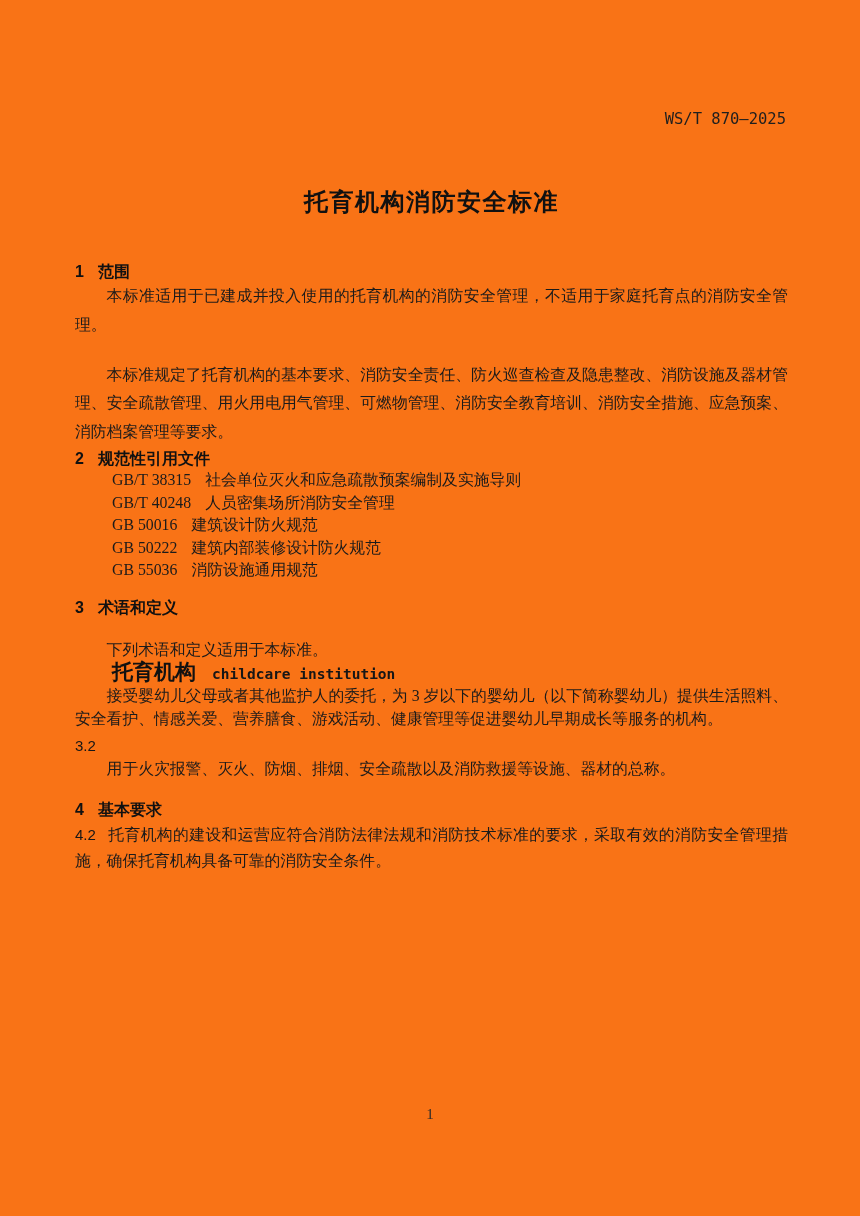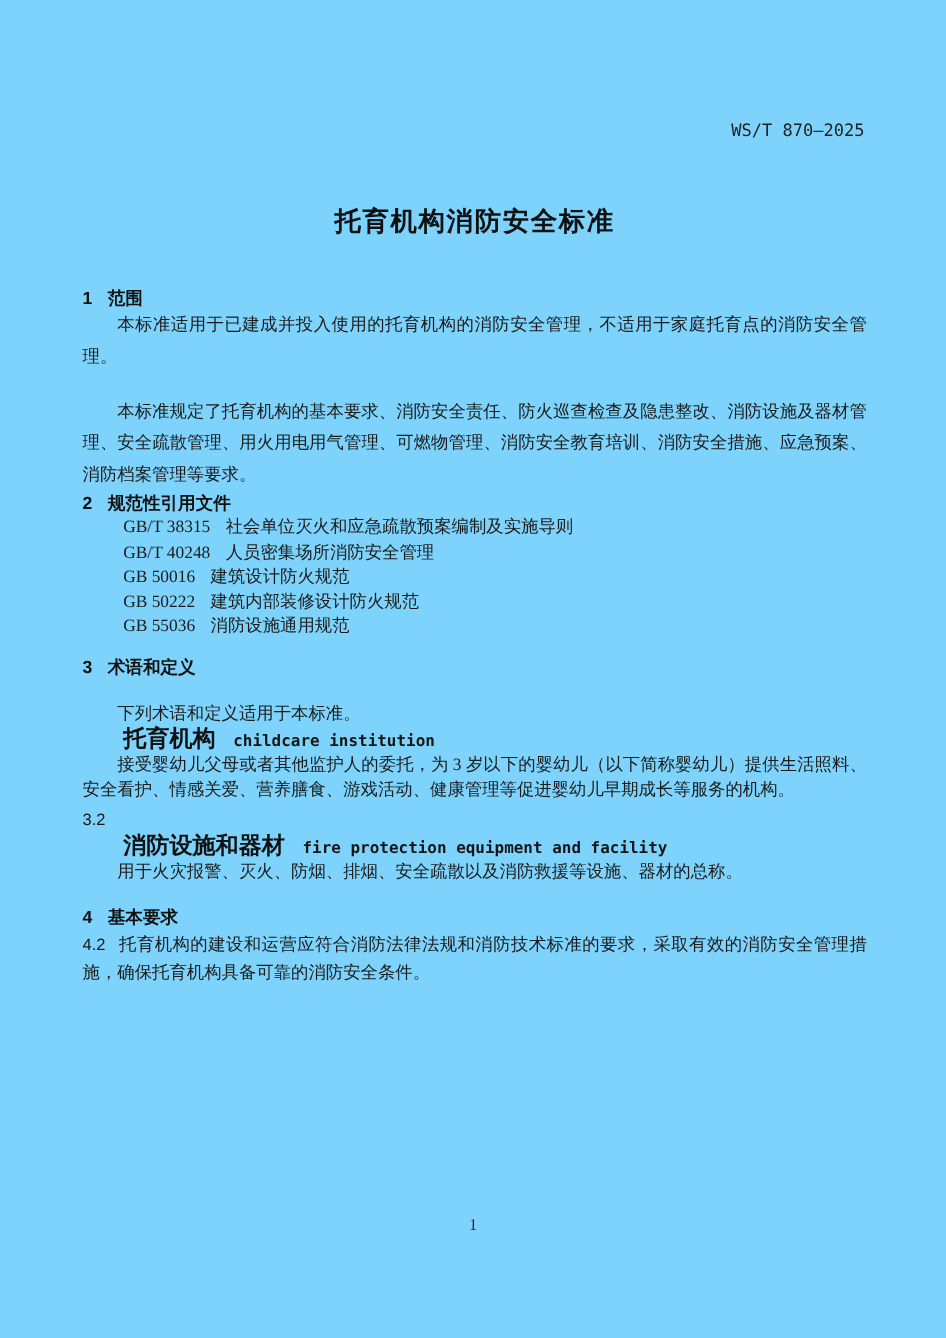--- a/index.html
+++ b/index.html
@@ -1,20 +1,20 @@
 <!DOCTYPE html>
 <html lang="zh"><head>
 <meta charset="utf-8">
 <style>
   html,body { margin:0; padding:0; background:#ffffff; }
   .page {
     position:relative;
     width:860px;
     height:1216px;
-    background:#7dd3fc;
+    background:#f97316;
     color:#1b1b1b;
     font-family:"Liberation Serif","DejaVu Serif",serif;
     overflow:hidden;
   }
   .doc-code {
     position:absolute;
     top:110px;
     right:74px;
     font-family:"DejaVu Sans Mono","Liberation Mono",monospace;
     font-size:15.5px;
@@ -176,23 +176,20 @@
 
     <div class="term-block">
       <div class="term-line">
         <span class="term-zh">托育机构</span><span class="term-en">childcare institution</span>
       </div>
       <p class="term-def">接受婴幼儿父母或者其他监护人的委托，为 3 岁以下的婴幼儿（以下简称婴幼儿）提供生活照料、安全看护、情感关爱、营养膳食、游戏活动、健康管理等促进婴幼儿早期成长等服务的机构。</p>
     </div>
 
     <div class="term-block">
       <div class="term-num">3.2</div>
-      <div class="term-line">
-        <span class="term-zh">消防设施和器材</span><span class="term-en">fire protection equipment and facility</span>
-      </div>
       <p class="term-def">用于火灾报警、灭火、防烟、排烟、安全疏散以及消防救援等设施、器材的总称。</p>
     </div>
 
     <h2 class="sec-heading sec4">
       <span class="sec-num">4</span>
       <span>基本要求</span>
     </h2>
     <p class="clause c2">
       <span class="clause-num">4.2</span><span>托育机构的建设和运营应符合消防法律法规和消防技术标准的要求，采取有效的消防安全管理措施，确保托育机构具备可靠的消防安全条件。</span>
     </p>

